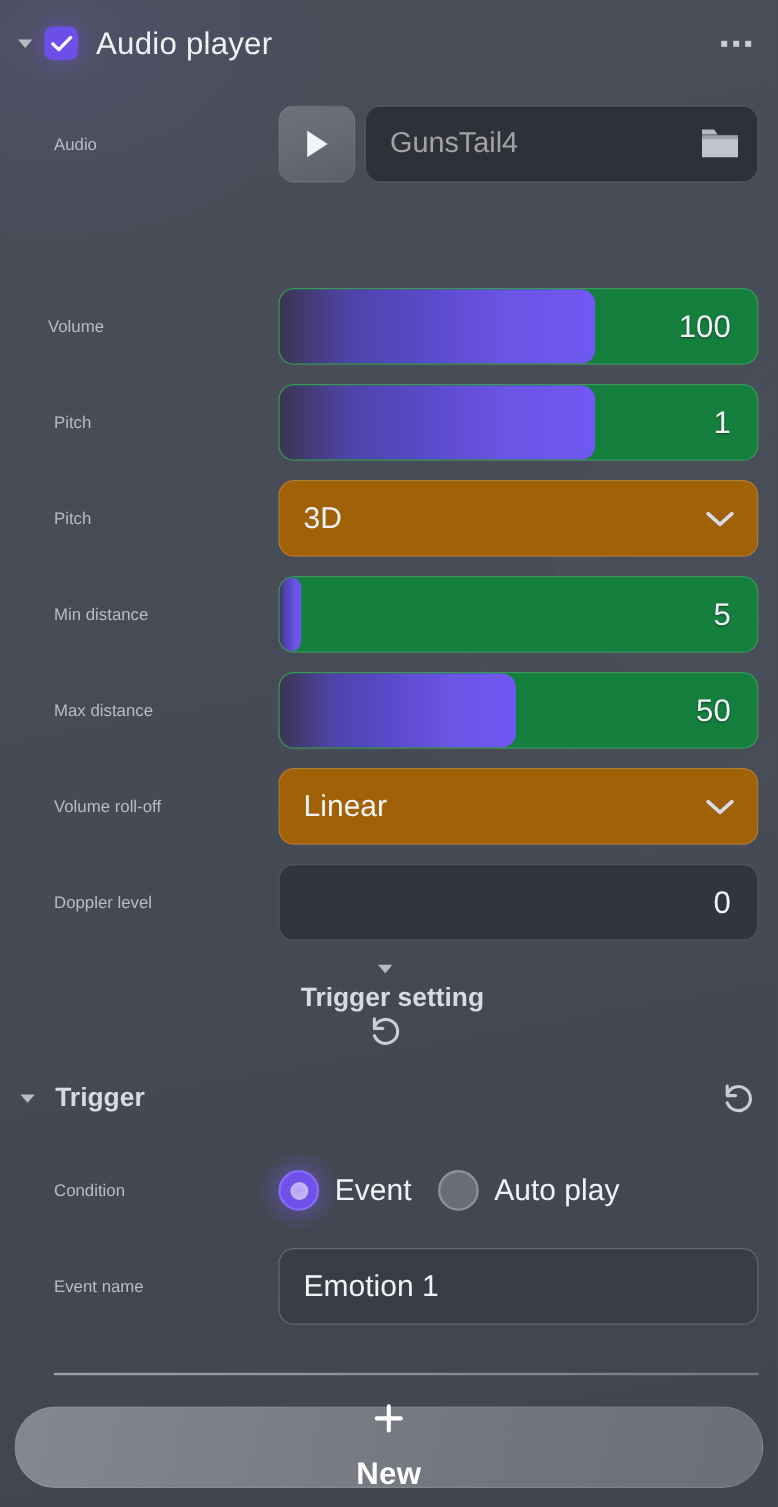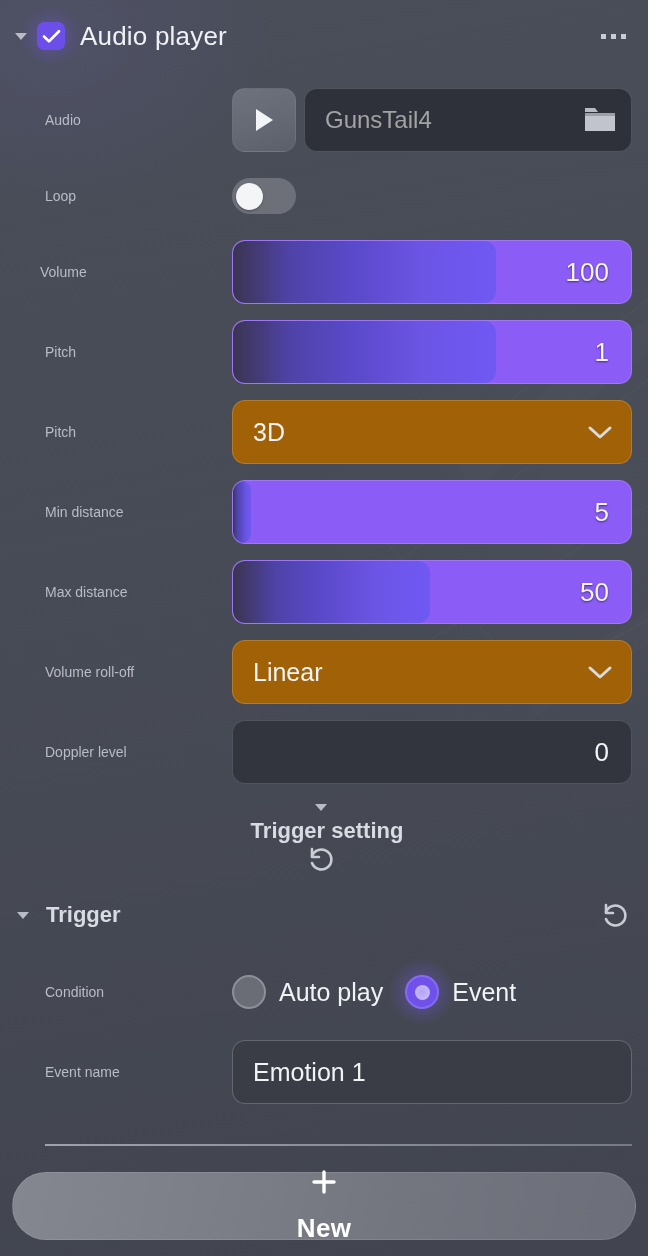--- a/index.html
+++ b/index.html
@@ -159,21 +159,21 @@
     box-shadow: 0 1px 2px rgba(0,0,0,.35);
   }
 
   
   .sliderbox {
     position: absolute;
     left: 232px;
     right: 16px;
     height: 64px;
     border-radius: 13px;
-    background: #8b5cf6;
+    background: #15803d;
     border: 1px solid rgba(255,255,255,0.17);
     overflow: hidden;
     display: flex;
     align-items: center;
   }
   .sliderbox .fill {
     position: absolute;
     left: 0; top: 0; bottom: 0;
     border-radius: 12px;
     background: linear-gradient(90deg, #3b3550 0%, #4f43a8 22%, #5a49c9 45%, #6b55e4 72%, #7058f4 100%);
@@ -378,26 +378,20 @@
     <span class="filefield">
       <span class="fval">GunsTail4</span>
       <svg class="foldericon" viewBox="0 0 34 30">
         <path d="M2 7 L2 3 L12 3 L15 7 Z" fill="#b7bac2"></path>
         <path d="M2 8 L32 8 L32 26 L2 26 Z" fill="#c1c4cc"></path>
         <path d="M2 8 L32 8 L32 11 L2 11 Z" fill="#9da0a9"></path>
       </svg>
     </span>
   </div>
 
-  <div class="row" style="position: absolute; top: 156px; left: 0px; right: 0px;">
-    <span class="lbl">Loop</span>
-    <span class="toggle">
-      <span class="knob"></span>
-    </span>
-  </div>
 
   <div class="row" style="position: absolute; top: 232px; left: 0px; right: 0px; padding-left: 40px;">
     <span class="lbl">Volume</span>
     <span class="sliderbox">
       <span class="fill" style="width: 66%;"></span>
       <span class="num">100</span>
     </span>
   </div>
 
   <div class="row" style="position: absolute; top: 312px; left: 0px; right: 0px;">
@@ -476,29 +470,29 @@
     <svg class="reset" viewBox="0 0 30 30">
       <path d="M6 12 A10 10 0 1 1 6 19" stroke="#c9ccd3" stroke-width="2.6" fill="none" stroke-linecap="round"></path>
       <path d="M6 5 L6 13 L13 13" stroke="#c9ccd3" stroke-width="2.6" fill="none" stroke-linecap="round" stroke-linejoin="round"></path>
     </svg>
   </div>
 
   <div class="row" style="position: absolute; top: 952px; left: 0px; right: 0px;">
     <span class="lbl">Condition</span>
     <span class="radios">
       <span class="radio">
-        <span class="rdot off"></span>
-        <span class="rlabel">Auto play</span>
-      </span>
-      <span class="radio">
         <span class="rdot on">
           <span class="rglow"></span>
         </span>
         <span class="rlabel">Event</span>
       </span>
+      <span class="radio">
+        <span class="rdot off"></span>
+        <span class="rlabel">Auto play</span>
+      </span>
     </span>
   </div>
 
   <div class="row" style="position: absolute; top: 1032px; left: 0px; right: 0px;">
     <span class="lbl">Event name</span>
     <span class="textfield">
       <span class="tval">Emotion 1</span>
     </span>
   </div>
 

